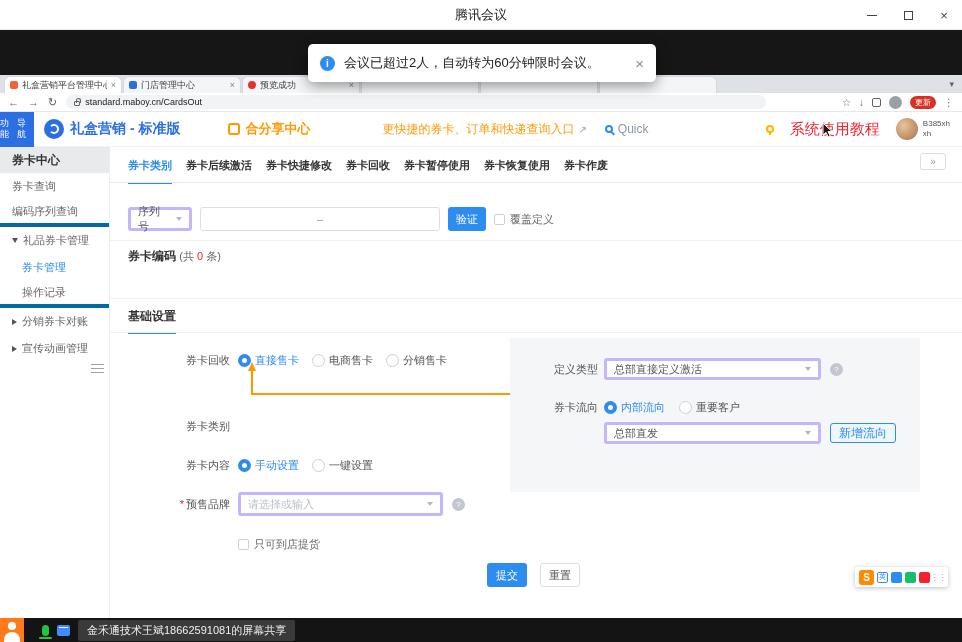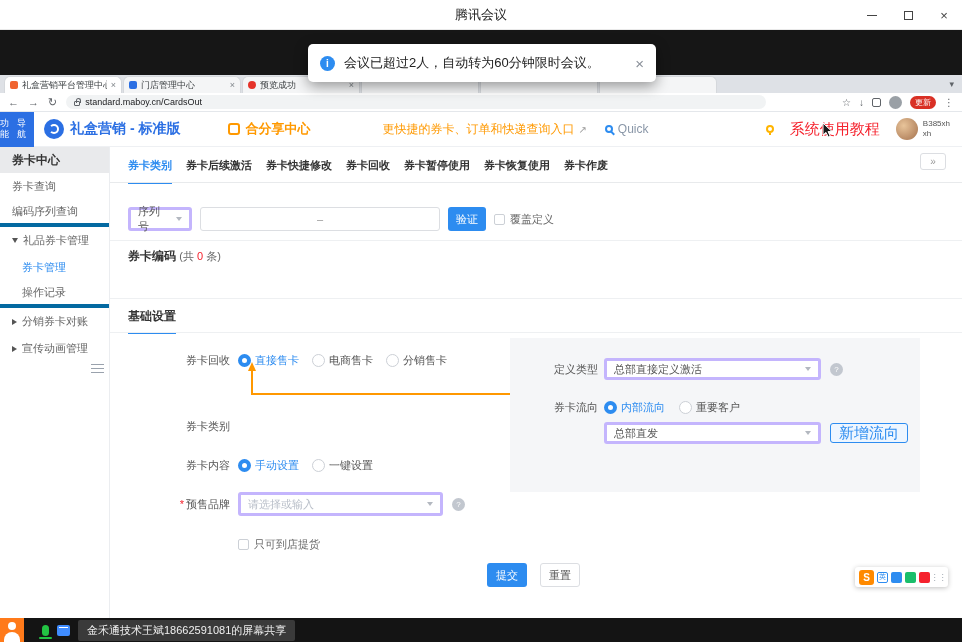--- a/index.html
+++ b/index.html
@@ -108,21 +108,21 @@
   .radio{width:13px;height:13px;border:1px solid #ccd0d6;border-radius:50%;background:#fff;flex:none}
   .radio.on{border:4px solid #2d8cf0}
   .opt{display:flex;align-items:center;gap:4px;font-size:11px;color:#555;white-space:nowrap}
   .opt.on{color:#2d8cf0}
   .help{width:13px;height:13px;border-radius:50%;background:#c2c7cf;color:#fff;font-size:8px;display:flex;align-items:center;justify-content:center;margin-left:9px;flex:none}
   .panel{position:absolute;left:400px;top:191px;width:410px;height:154px;background:#f5f6f8}
   .prow{position:absolute;display:flex;align-items:center}
   .plabel{width:88px;text-align:right;font-size:11px;color:#555;margin-right:6px;white-space:nowrap}
   .w217{width:217px;height:22px}
   .ph{color:#b8bec8}
-  .btn-addflow{height:20px;padding:0 8px;border:1px solid #2d8cf0;background:#eef6ff;color:#2d8cf0;font-size:15px;border-radius:3px;margin-left:9px;white-space:nowrap}
+  .btn-addflow{height:20px;padding:0 8px;border:1px solid #2d8cf0;background:#eef6ff;color:#2d8cf0;font-size:12px;border-radius:3px;margin-left:9px;white-space:nowrap}
   .btn-submit{position:absolute;left:377px;top:416px;width:40px;height:24px;background:#2d8cf0;color:#fff;border:none;border-radius:3px;font-size:11px}
   .btn-reset{position:absolute;left:430px;top:416px;width:40px;height:24px;background:#fff;color:#555;border:1px solid #dcdee2;border-radius:3px;font-size:11px}
   .arrow-svg{position:absolute;left:130px;top:208px}
 
   
   .swidget{position:absolute;left:745px;top:420px;height:20px;background:#fff;border-radius:3px;box-shadow:0 1px 5px rgba(0,0,0,.25);display:flex;align-items:center;gap:3px;padding:0 4px}
   .s-badge{width:15px;height:15px;border-radius:3px;background:#ff8a00;color:#fff;font-weight:bold;font-size:10px;display:flex;align-items:center;justify-content:center}
   .s-ic{width:11px;height:11px;border-radius:2px;font-size:7px;display:flex;align-items:center;justify-content:center}
   .s-lang{border:1px solid #2d8cf0;color:#2d8cf0}
   .s-blue{background:#2d8cf0}

